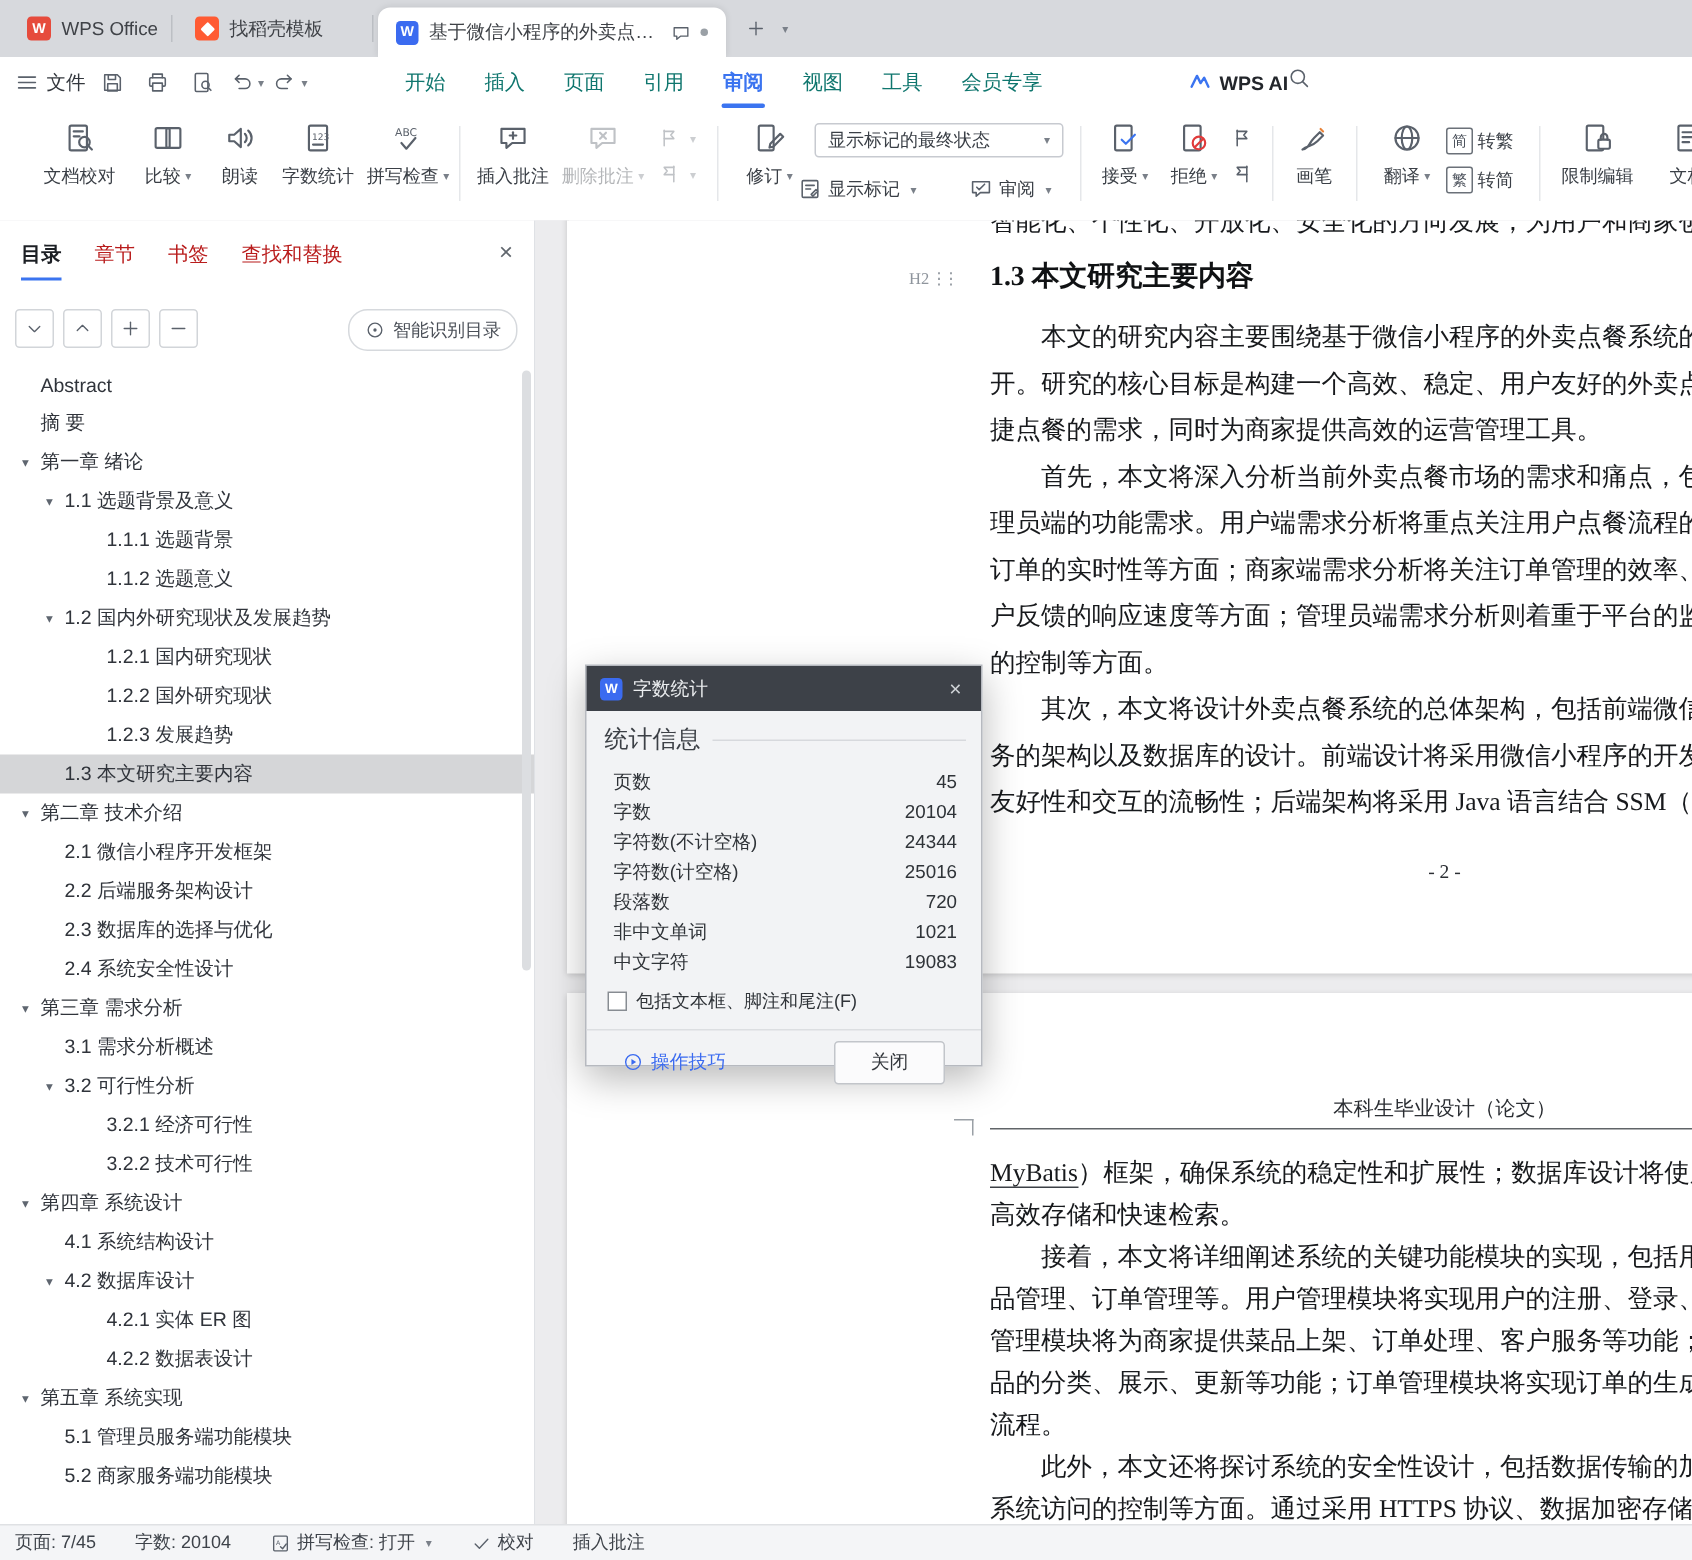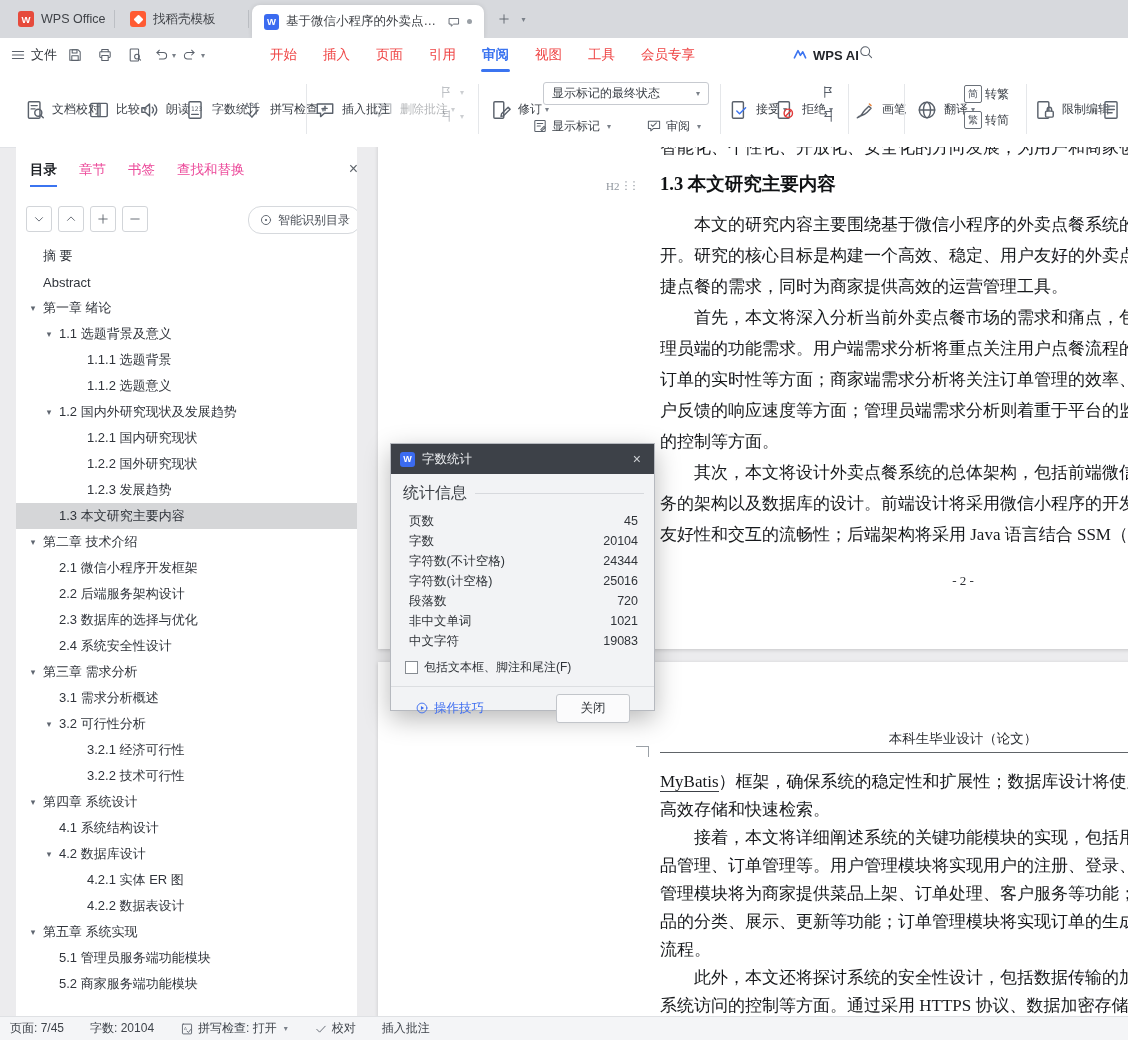--- a/index.html
+++ b/index.html
@@ -19,44 +19,44 @@
   .tab-extra{display:flex;align-items:center;gap:6px;margin-left:4px}
   .graydot{width:5px;height:5px;border-radius:50%;background:#9aa0a6}
   .newtab{position:absolute;top:7px;display:flex;align-items:center;justify-content:center;width:24px;height:24px;border-radius:4px;}
 
   
   .menubar{position:absolute;left:0;top:38px;width:1128px;height:34px;background:#fff;display:flex;align-items:center;}
   .filebtn{display:flex;align-items:center;gap:5px;margin-left:10px;font-size:13px;color:#33373d;}
   .qbtn{width:24px;height:24px;margin-left:6px;display:flex;align-items:center;justify-content:center;border-radius:3px;}
   .qgrp{display:flex;align-items:center;margin-left:6px}
   .menu-items{display:flex;align-items:center;margin-left:52px;height:34px}
-  .menu-item{position:relative;height:34px;display:flex;align-items:center;padding:0 13px;font-size:13.5px;color:#ef4444;cursor:default;}
+  .menu-item{position:relative;height:34px;display:flex;align-items:center;padding:0 13px;font-size:13.5px;color:#0f766e;cursor:default;}
   .menu-item.active{color:#3b74f0;font-weight:bold}
   .menu-item.active::after{content:"";position:absolute;left:12px;right:12px;bottom:0;height:3px;background:#3b74f0;border-radius:2px;}
   .wpsai{position:absolute;left:792px;top:38px;height:34px;display:flex;align-items:center;gap:5px;font-size:13px;font-weight:bold;color:#23262b;}
   .msearch{position:absolute;left:858px;top:44px;}
 
   
   .ribbon{position:absolute;left:0;top:72px;width:1128px;height:75px;background:#fff;border-bottom:1px solid #e1e3e7;}
-  .rbtn{position:absolute;top:7px;width:56px;height:60px;display:flex;flex-direction:row;align-items:center;gap:6px;cursor:default;}
+  .rbtn{position:absolute;top:7px;width:56px;height:60px;display:flex;flex-direction:column;align-items:center;gap:6px;cursor:default;}
   .rbtn .icw{height:24px;display:flex;align-items:flex-end;}
   .rlab{display:flex;align-items:center;font-size:12px;color:#3a3f46;white-space:nowrap;}
   .rbtn.disabled{opacity:.38}
   .rsep{position:absolute;top:12px;width:1px;height:50px;background:#e5e7ea;}
   .rcombo{position:absolute;left:543px;top:10px;width:166px;height:23px;border:1px solid #c7cad0;border-radius:3px;display:flex;align-items:center;font-size:12px;color:#3a3f46;padding:0 8px;box-sizing:border-box;background:#fff;}
   .rcombo .crt{margin-left:auto}
   .rmini{position:absolute;top:42px;height:24px;display:flex;align-items:center;gap:4px;font-size:12px;color:#3a3f46;}
   .rtinycol{position:absolute;display:flex;flex-direction:column;gap:8px;}
   .rtiny{display:flex;align-items:center;gap:3px;font-size:12px;color:#3a3f46;}
   .cjkbox{display:flex;align-items:center;justify-content:center;width:16px;height:16px;border:1px solid #6b7179;border-radius:2px;font-size:10px;color:#4a505a;}
 
   
-  .sidebar{position:absolute;left:16px;top:147px;width:357px;height:869px;background:#fff;border-right:1px solid #dfe1e5;box-sizing:border-box;}
+  .sidebar{position:absolute;left:0;top:147px;width:357px;height:869px;background:#fff;border-right:1px solid #dfe1e5;box-sizing:border-box;}
   .sb-tabs{position:relative;height:46px;display:flex;align-items:center;padding-left:14px;gap:22px;}
-  .sb-tab{position:relative;font-size:13.5px;color:#ec4899;padding:4px 0;cursor:default;white-space:nowrap}
+  .sb-tab{position:relative;font-size:13.5px;color:#b91c1c;padding:4px 0;cursor:default;white-space:nowrap}
   .sb-tab.active{color:#1c1f24;font-weight:bold;}
   .sb-tab.active::after{content:"";position:absolute;left:0;right:0;bottom:-4px;height:2px;background:#3b74f0;}
   .sb-close{position:absolute;right:14px;top:12px;font-size:16px;color:#60666d;line-height:20px;}
   .sb-controls{position:absolute;left:0;top:52px;width:357px;height:40px;display:flex;align-items:center;padding-left:10px;box-sizing:border-box;}
   .sqbtn{width:24px;height:24px;border:1px solid #d2d5d9;border-radius:3px;margin-right:6px;display:flex;align-items:center;justify-content:center;background:#fff;}
   .smartbtn{position:absolute;right:12px;top:7px;height:26px;border:1px solid #d6d9dd;border-radius:13px;display:flex;align-items:center;gap:5px;padding:0 10px;font-size:12px;color:#4a4f57;background:#fff;}
   .toc-list{position:absolute;left:0;top:96px;width:356px;bottom:0;overflow:hidden;}
   .toc-item{display:flex;align-items:center;height:26px;font-size:13px;color:#30343b;white-space:nowrap;cursor:default;}
   .toc-item .tri{width:14px;text-align:center;font-size:9px;color:#5f6670;visibility:hidden;flex:none;}
   .toc-item.arrow .tri{visibility:visible}
@@ -635,26 +635,26 @@
         <svg class="ic i14">
             <use href="#i-smart"></use>
           </svg>
         <span>智能识别目录</span>
       </div>
     </div>
     <div class="toc-list">
 
         <div class="toc-item lvl0">
           <span class="tri">▾</span>
+          <span class="toc-label">Abstract</span>
+        </div>
+
+        <div class="toc-item lvl0">
+          <span class="tri">▾</span>
           <span class="toc-label">摘  要</span>
-        </div>
-
-        <div class="toc-item lvl0">
-          <span class="tri">▾</span>
-          <span class="toc-label">Abstract</span>
         </div>
 
         <div class="toc-item lvl0 arrow">
           <span class="tri">▾</span>
           <span class="toc-label">第一章 绪论</span>
         </div>
 
         <div class="toc-item lvl1 arrow">
           <span class="tri">▾</span>
           <span class="toc-label">1.1 选题背景及意义</span>

